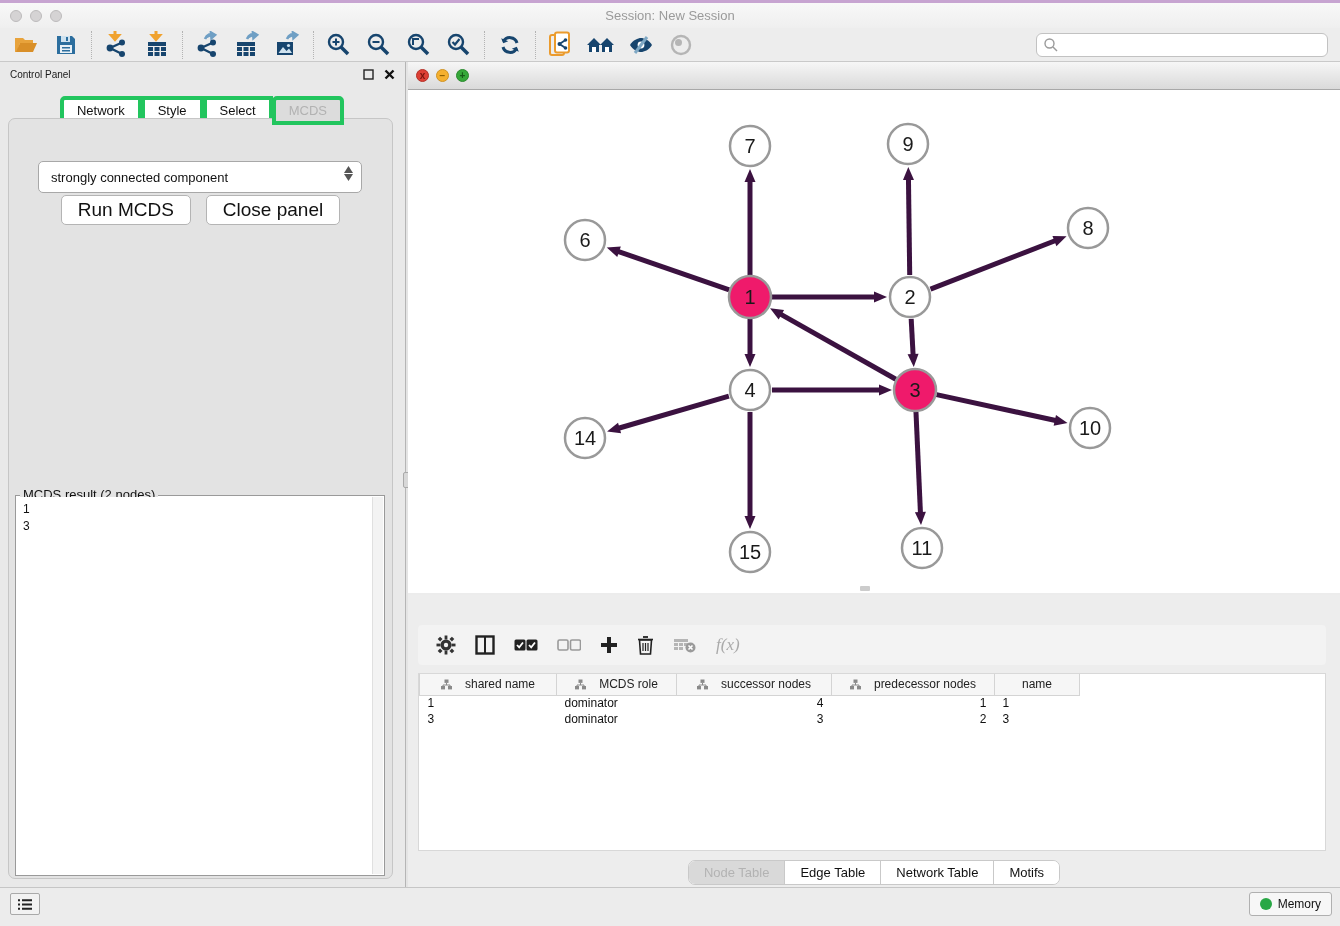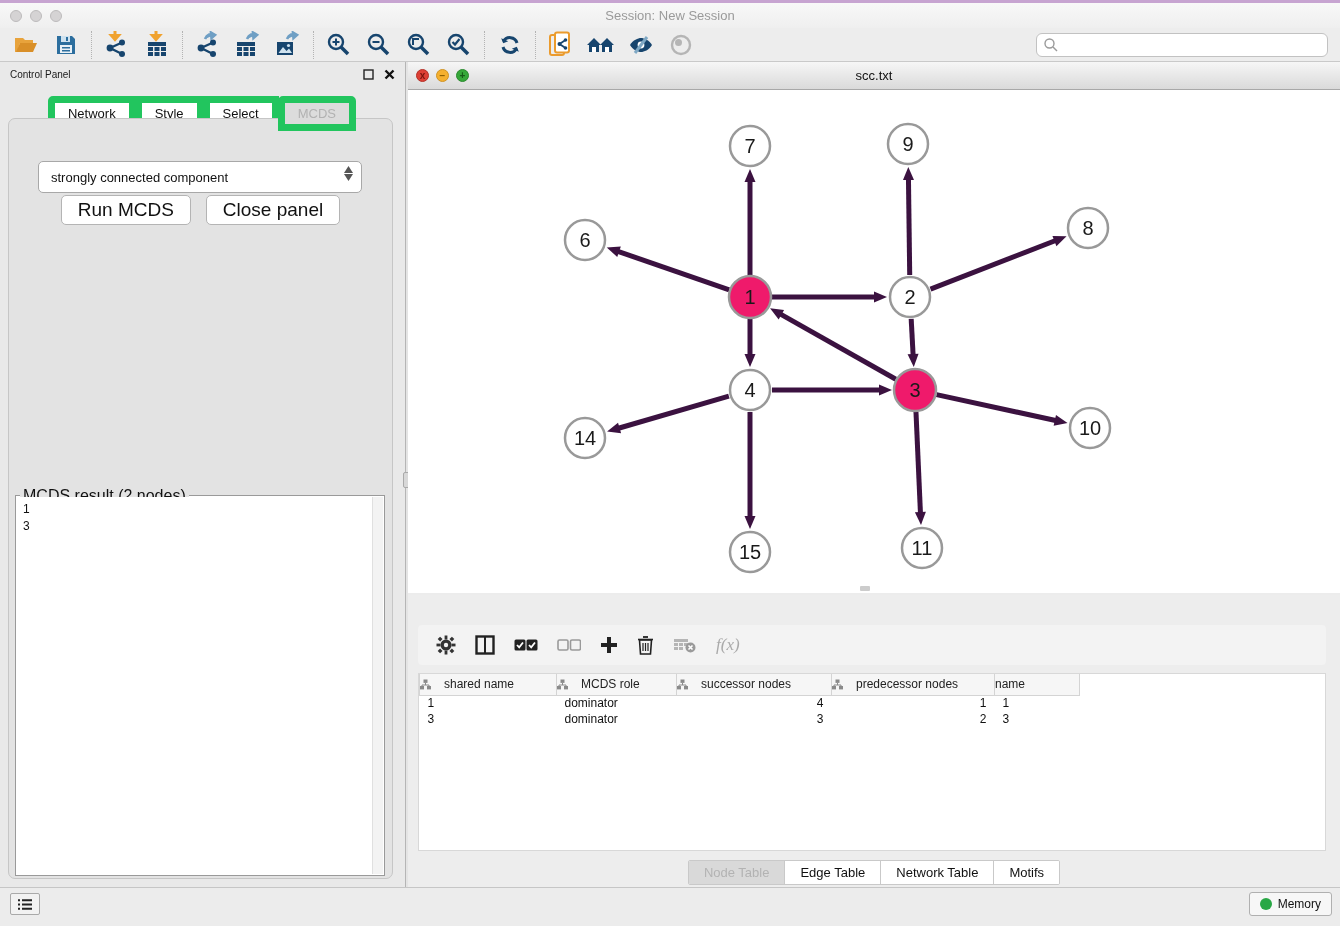--- a/index.html
+++ b/index.html
@@ -25,40 +25,40 @@
                      background:#fff; padding-left:28px; font-size:13px; outline:none; }
   .searchbox svg { position:absolute; left:7px; top:4px; }
 
   
   .control-panel { position:absolute; left:0; top:62px; width:405px; bottom:33px; background:#e9e9e9; }
   .panel-head { position:absolute; left:0; top:0; width:100%; height:28px; }
   .panel-head .ph-title { position:absolute; left:10px; top:7px; font-size:10px; color:#1a1a1a; }
   .panel-icons { position:absolute; right:10px; top:7px; display:flex; gap:10px; align-items:center; }
 
   .cp-tabs { position:absolute; left:0; top:34px; width:100%; display:flex; justify-content:center; }
-  .tab { background:#fff; border:7px solid #22c55e; padding:3px 13px; font-size:13px; color:#111;
+  .tab { background:#fff; border:4px solid #22c55e; padding:3px 13px; font-size:13px; color:#111;
          margin-left:-1px; position:relative; }
   .tab.first { border-radius:5px 0 0 0; }
   .tab.selected { background:#dcdcdc; color:#b2b2b2; border-radius:5px 5px 0 0; z-index:2; }
 
   .cp-body { position:absolute; left:8px; right:12px; top:56px; bottom:14px;
              background:#e3e3e3; border:1px solid #c6c6c6; border-radius:7px; }
   .opt-label { position:absolute; left:0; right:0; top:19px; text-align:center; font-size:13px; color:#111; }
   .dropdown { position:absolute; left:29px; right:30px; top:42px; height:32px; background:#fff;
               border:1px solid #a8a8a8; border-radius:5px; font-size:13px; color:#111;
               display:flex; align-items:center; padding-left:12px; }
   .dd-arrows { position:absolute; right:8px; top:4px; display:flex; flex-direction:column; gap:1px; }
   .btn-row { position:absolute; left:0; right:0; top:76px; display:flex; justify-content:center; gap:15px; }
   .pbtn { background:#fff; border:1px solid #b4b4b4; border-radius:5px; padding:3px 16px;
           font-size:19px; color:#111; }
 
   .mcds-fieldset { position:absolute; left:6px; right:7px; top:376px; bottom:2px;
                    border:1px solid #9a9a9a; background:#fff; }
   .mcds-legend { position:absolute; left:4px; top:-9px; background:#e3e3e3; padding:0 3px;
-                 font-size:16px; color:#111; white-space:nowrap; }
+                 font-size:13px; color:#111; white-space:nowrap; }
   .mcds-inner { position:absolute; inset:1px 12px 1px 1px; background:#fff; font-size:12px;
                 color:#111; padding:4px 6px; line-height:17px; }
   .mcds-scroll { position:absolute; top:1px; bottom:1px; right:1px; width:11px; background:#f3f3f3;
                  border-left:1px solid #e0e0e0; }
 
   
   .v-divider { position:absolute; left:405px; top:62px; width:3px; bottom:33px; background:#e4e4e4;
                border-left:1px solid #b5b5b5; }
   .v-thumb { position:absolute; left:-3px; top:410px; width:8px; height:16px; background:#d8d8d8;
              border:1px solid #aaa; border-radius:2px; }
@@ -79,26 +79,26 @@
 
   
   .table-panel { position:absolute; left:408px; top:595px; right:0; bottom:33px; background:#ededed; }
   .tp-toolbar { position:absolute; left:10px; right:14px; top:30px; height:40px; background:#f3f3f3;
                 border-radius:4px; display:flex; align-items:center; gap:19px; padding-left:18px; }
   .tp-table { position:absolute; left:10px; right:14px; top:78px; bottom:42px; background:#fff;
               border:1px solid #d8d8d8; overflow:hidden; }
   table.grid { border-collapse:collapse; font-size:12px; color:#111; table-layout:fixed; }
   table.grid th { background:#f6f6f6; border:1px solid #d4d4d4; border-top:none; font-weight:normal;
                   height:21px; text-align:center; color:#222; white-space:nowrap; overflow:hidden; }
-  table.grid th .th-inner { display:flex; align-items:center; justify-content:flex-start; gap:13px; }
+  table.grid th .th-inner { display:flex; align-items:center; justify-content:center; gap:13px; }
   table.grid td { height:16px; padding:0 8px; white-space:nowrap; overflow:hidden; }
   td.al { text-align:left; } td.ar { text-align:right; }
 
   .tp-tabs { position:absolute; left:0; right:0; bottom:8px; display:flex; justify-content:center; }
-  .tp-tabs .wrap { display:inline-flex; border:1px solid #c9c9c9; border-radius:2px; overflow:hidden; background:#fff; }
+  .tp-tabs .wrap { display:inline-flex; border:1px solid #c9c9c9; border-radius:7px; overflow:hidden; background:#fff; }
   .btab { padding:4px 15px; font-size:13px; color:#111; background:#fff; border-left:1px solid #c9c9c9; }
   .btab:first-child { border-left:none; }
   .btab.selected { background:#d9d9d9; color:#b3b3b3; }
 
   
   .statusbar { position:absolute; left:0; bottom:0; width:100%; height:39px; background:#ececec;
                border-top:1px solid #c6c6c6; }
   .list-btn { position:absolute; left:10px; top:5px; width:30px; height:22px; background:#f2f2f2;
               border:1px solid #a9a9a9; border-radius:2px; display:flex; align-items:center; justify-content:center; }
   .mem-btn { position:absolute; right:8px; top:4px; height:24px; background:#f7f7f7; border:1px solid #b0b0b0;
@@ -361,21 +361,20 @@
     <div class="v-thumb"></div>
   </div>
 
   <div class="net-window">
     <div class="net-titlebar">
       <div class="net-lights">
         <div class="nlight nl-close">x</div>
         <div class="nlight nl-min">−</div>
         <div class="nlight nl-max">+</div>
       </div>
-      <div class="net-title">scc.txt</div>
     </div>
     <div class="net-canvas">
       <svg id="graph-svg" width="932" height="503">
           <line x1="342" y1="185" x2="342" y2="90" stroke="#3b1240" stroke-width="5"></line>
           <polygon points="342,79 347.5,92 336.5,92" fill="#3b1240"></polygon>
           <line x1="321.2058154797033" y1="199.81655443844295" x2="209.13646698591305" y2="161.10168859513362" stroke="#3b1240" stroke-width="5"></line>
           <polygon points="198.73937472576472,157.5099658143551 212.82270878723838,156.55618297065556 209.23098600645986,166.95327523080388" fill="#3b1240"></polygon>
           <line x1="364" y1="207" x2="468" y2="207" stroke="#3b1240" stroke-width="5"></line>
           <polygon points="479,207 466,212.5 466,201.5" fill="#3b1240"></polygon>
           <line x1="342" y1="229" x2="342" y2="266" stroke="#3b1240" stroke-width="5"></line>

